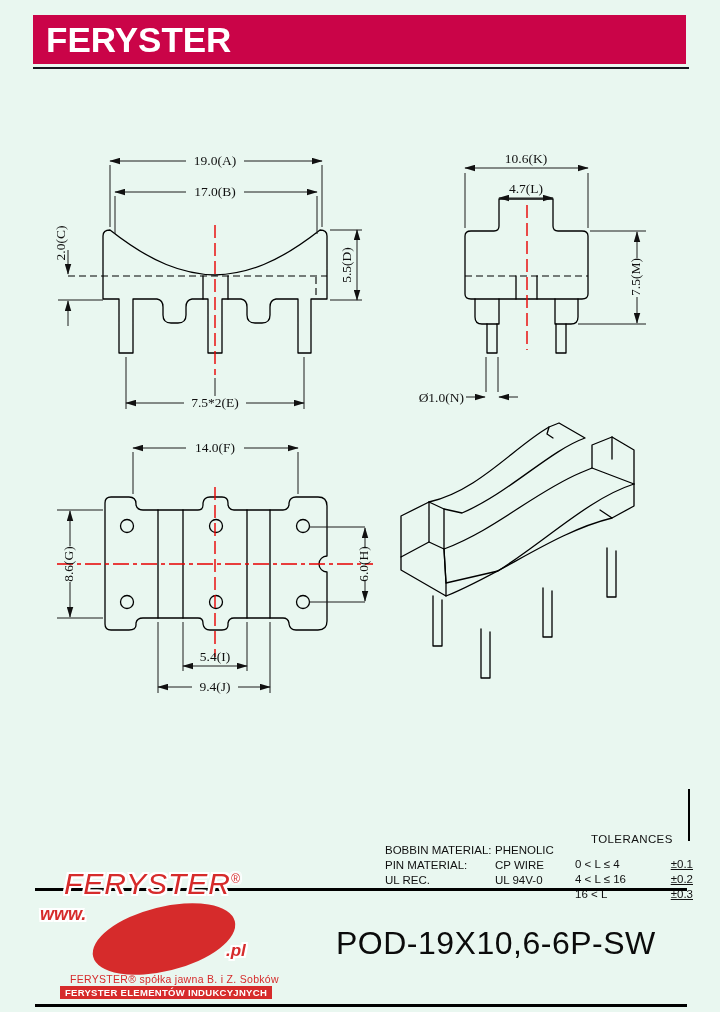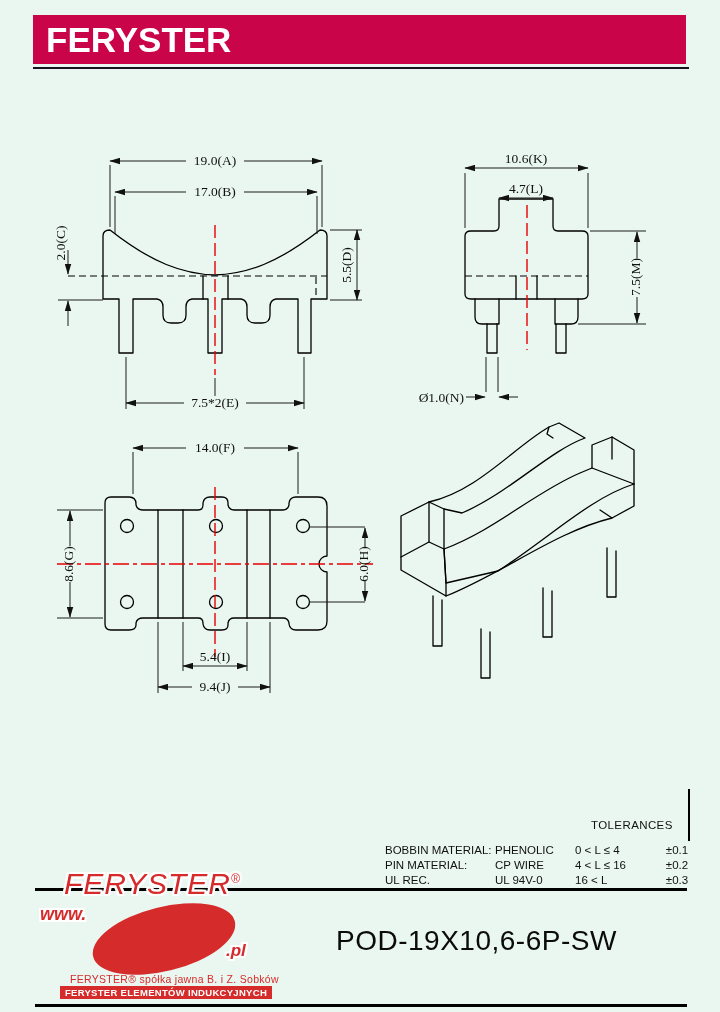--- a/index.html
+++ b/index.html
@@ -27,45 +27,45 @@
   .red{fill:none;stroke:#e80000;stroke-width:1.4;stroke-dasharray:13 5;}
   .redc{fill:none;stroke:#e80000;stroke-width:1.4;stroke-dasharray:16 4 4 4;}
   .lbg{fill:var(--bg);stroke:none;}
   .dt{font-family:"Liberation Serif","DejaVu Serif",serif;font-size:13.5px;fill:#111;}
 
   
   .specs{left:385px;top:843px;width:185px;font-size:11.5px;color:#111;}
   .spec-row{display:flex;line-height:15.2px;}
   .spec-label{width:110px;}
   .tols{left:575px;top:819px;width:118px;font-size:11.5px;color:#111;}
-  .tol-title{padding-left:16px;font-size:11.5px;letter-spacing:.4px;}
+  .tol-title{padding-left:16px;font-size:11.5px;letter-spacing:.4px;margin-top:14px;}
   .tol-rows{margin-top:12px;}
   .tol-row{display:flex;line-height:15.2px;}
   .tol-range{flex:1;}
-  .tol-val{width:32px;text-align:center;}
+  .tol-val{width:32px;text-align:right;text-decoration:underline;}
   .stub{left:688px;top:789px;width:2px;height:52px;background:#000;}
 
   
   .rule-mid{left:35px;top:888px;width:652px;height:3px;background:#000;}
   .rule-bot{left:35px;top:1004px;width:652px;height:3px;background:#000;}
   .logo-ellipse{left:91px;top:907px;width:146px;height:64px;border-radius:50%;
        background:var(--logored);transform:rotate(-14deg);z-index:1;}
   .outline-w{text-shadow:-2px -2px 0 #fff,2px -2px 0 #fff,-2px 2px 0 #fff,2px 2px 0 #fff,
        -2px 0 0 #fff,2px 0 0 #fff,0 -2px 0 #fff,0 2px 0 #fff;}
   .www{left:40px;top:904px;z-index:2;color:var(--logored);font-weight:bold;
        font-style:italic;font-size:18px;}
   .logo-brand{left:64px;top:867px;z-index:3;color:var(--logored);font-weight:normal;
        font-style:italic;font-size:30px;letter-spacing:1px;}
   .logo-brand sup{font-size:12px;}
   .logo-pl{left:226px;top:941px;z-index:3;color:var(--logored);font-weight:bold;
        font-style:italic;font-size:17px;}
   .company{left:70px;top:973px;z-index:2;color:var(--logored);font-size:10.5px;letter-spacing:.3px;}
   .tagbar{left:60px;top:986px;z-index:2;width:212px;height:13px;background:var(--logored);
        color:#fff;font-weight:bold;font-size:9.5px;line-height:13.5px;text-align:center;letter-spacing:.3px;}
-  .partno{left:336px;top:925px;z-index:2;color:#0b0b0b;font-size:28px;letter-spacing:.5px;}
+  .partno{left:336px;top:925px;z-index:2;color:#0b0b0b;font-size:32px;letter-spacing:.5px;}
 </style>
 </head>
 <body>
 
 <div class="abs banner">
   <span>FERYSTER</span>
 </div>
 <div class="abs rule-top"></div>
 
 <svg class="abs sheet" viewBox="0 0 720 1012" xmlns="http://www.w3.org/2000/svg">

